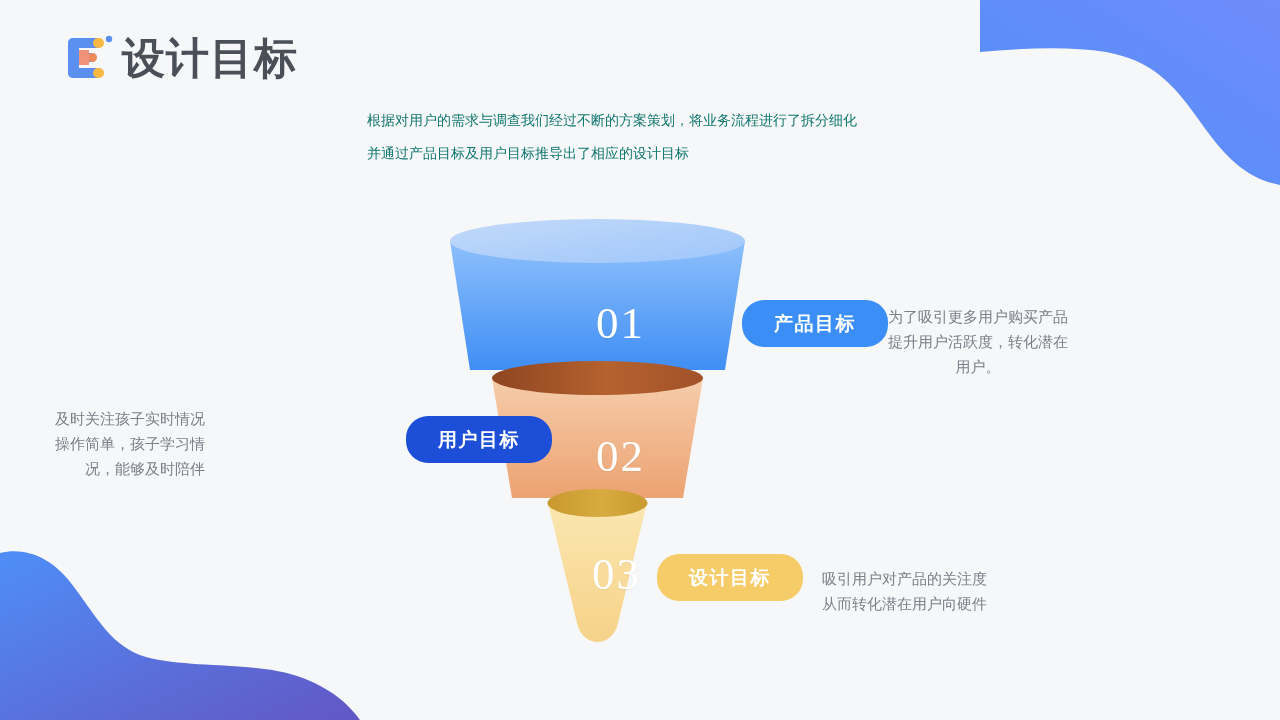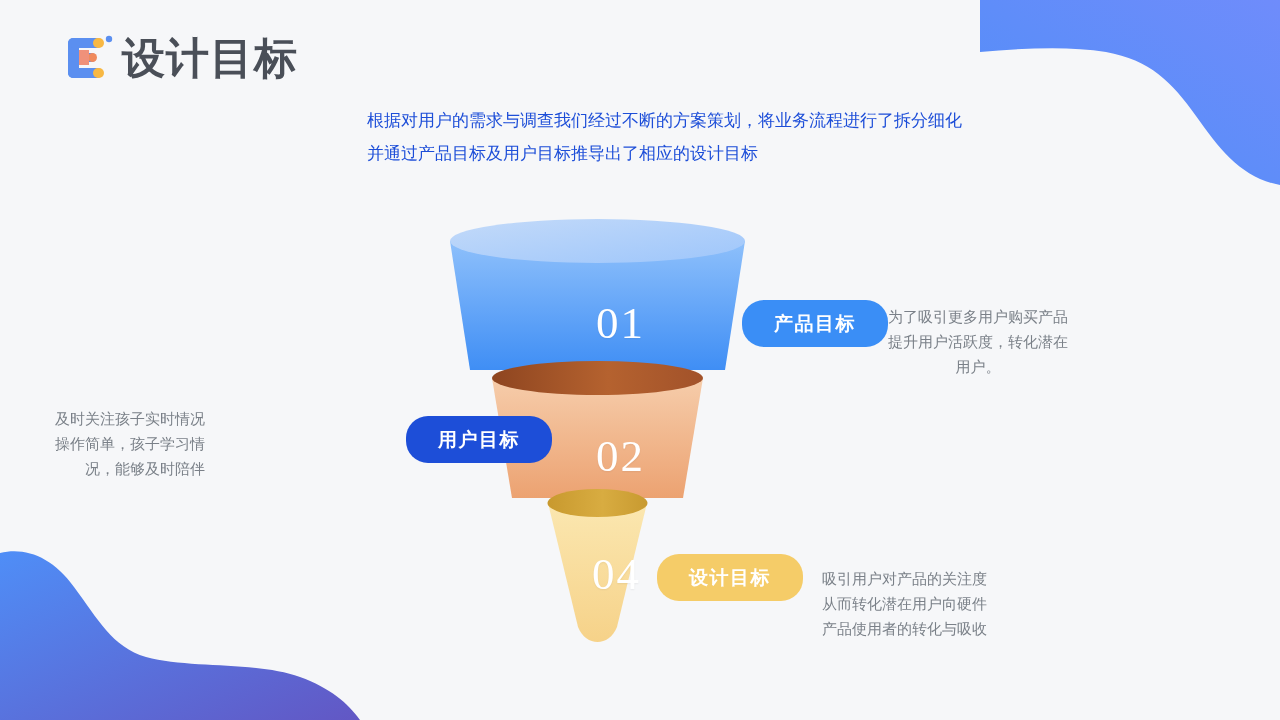--- a/index.html
+++ b/index.html
@@ -34,22 +34,22 @@
     color:#4a4f58;
     letter-spacing:1px;
     line-height:1;
     margin-left:2px;
     white-space:nowrap;
   }
 
   
   #intro { position:absolute; left:367px; top:106px; }
   .intro-line {
-    font-size:17px;
-    color:#1d4ed8;
+    font-size:14px;
+    color:#0f766e;
     line-height:29px;
     white-space:nowrap;
   }
   #intro-para2 { margin-top:4px; }
 
   
   #funnel { position:absolute; left:400px; top:215px; width:460px; height:440px; }
   #funnel-svg { display:block; width:460px; height:440px; }
 
   .step-num {
@@ -177,37 +177,36 @@
 
       <g>
         <path d="M148,288 C148,288 178,412 178,412 C186,432 209,432 217,412 C217,412 247,288 247,288 Z" fill="url(#yellowBody)"></path>
         <ellipse cx="197.5" cy="288" rx="50" ry="14" fill="url(#goldCap)"></ellipse>
       </g>
     </svg>
   </div>
 
   <div class="step-num" id="step-num-1">01</div>
   <div class="step-num" id="step-num-2">02</div>
-  <div class="step-num" id="step-num-3">04</div>
+  <div class="step-num" id="step-num-3">03</div>
 
   <div class="pill" id="pill-product">产品目标</div>
   <div class="pill" id="pill-user">用户目标</div>
   <div class="pill" id="pill-design">设计目标</div>
 
   <div class="desc" id="desc-product">
     <div>为了吸引更多用户购买产品</div>
     <div>提升用户活跃度，转化潜在</div>
     <div>用户。</div>
   </div>
 
   <div class="desc" id="desc-user">
     <div>及时关注孩子实时情况</div>
     <div>操作简单，孩子学习情</div>
     <div>况，能够及时陪伴</div>
   </div>
 
   <div class="desc" id="desc-design">
     <div>吸引用户对产品的关注度</div>
     <div>从而转化潜在用户向硬件</div>
-    <div>产品使用者的转化与吸收</div>
   </div>
 
 </div>
 
 </body></html>

